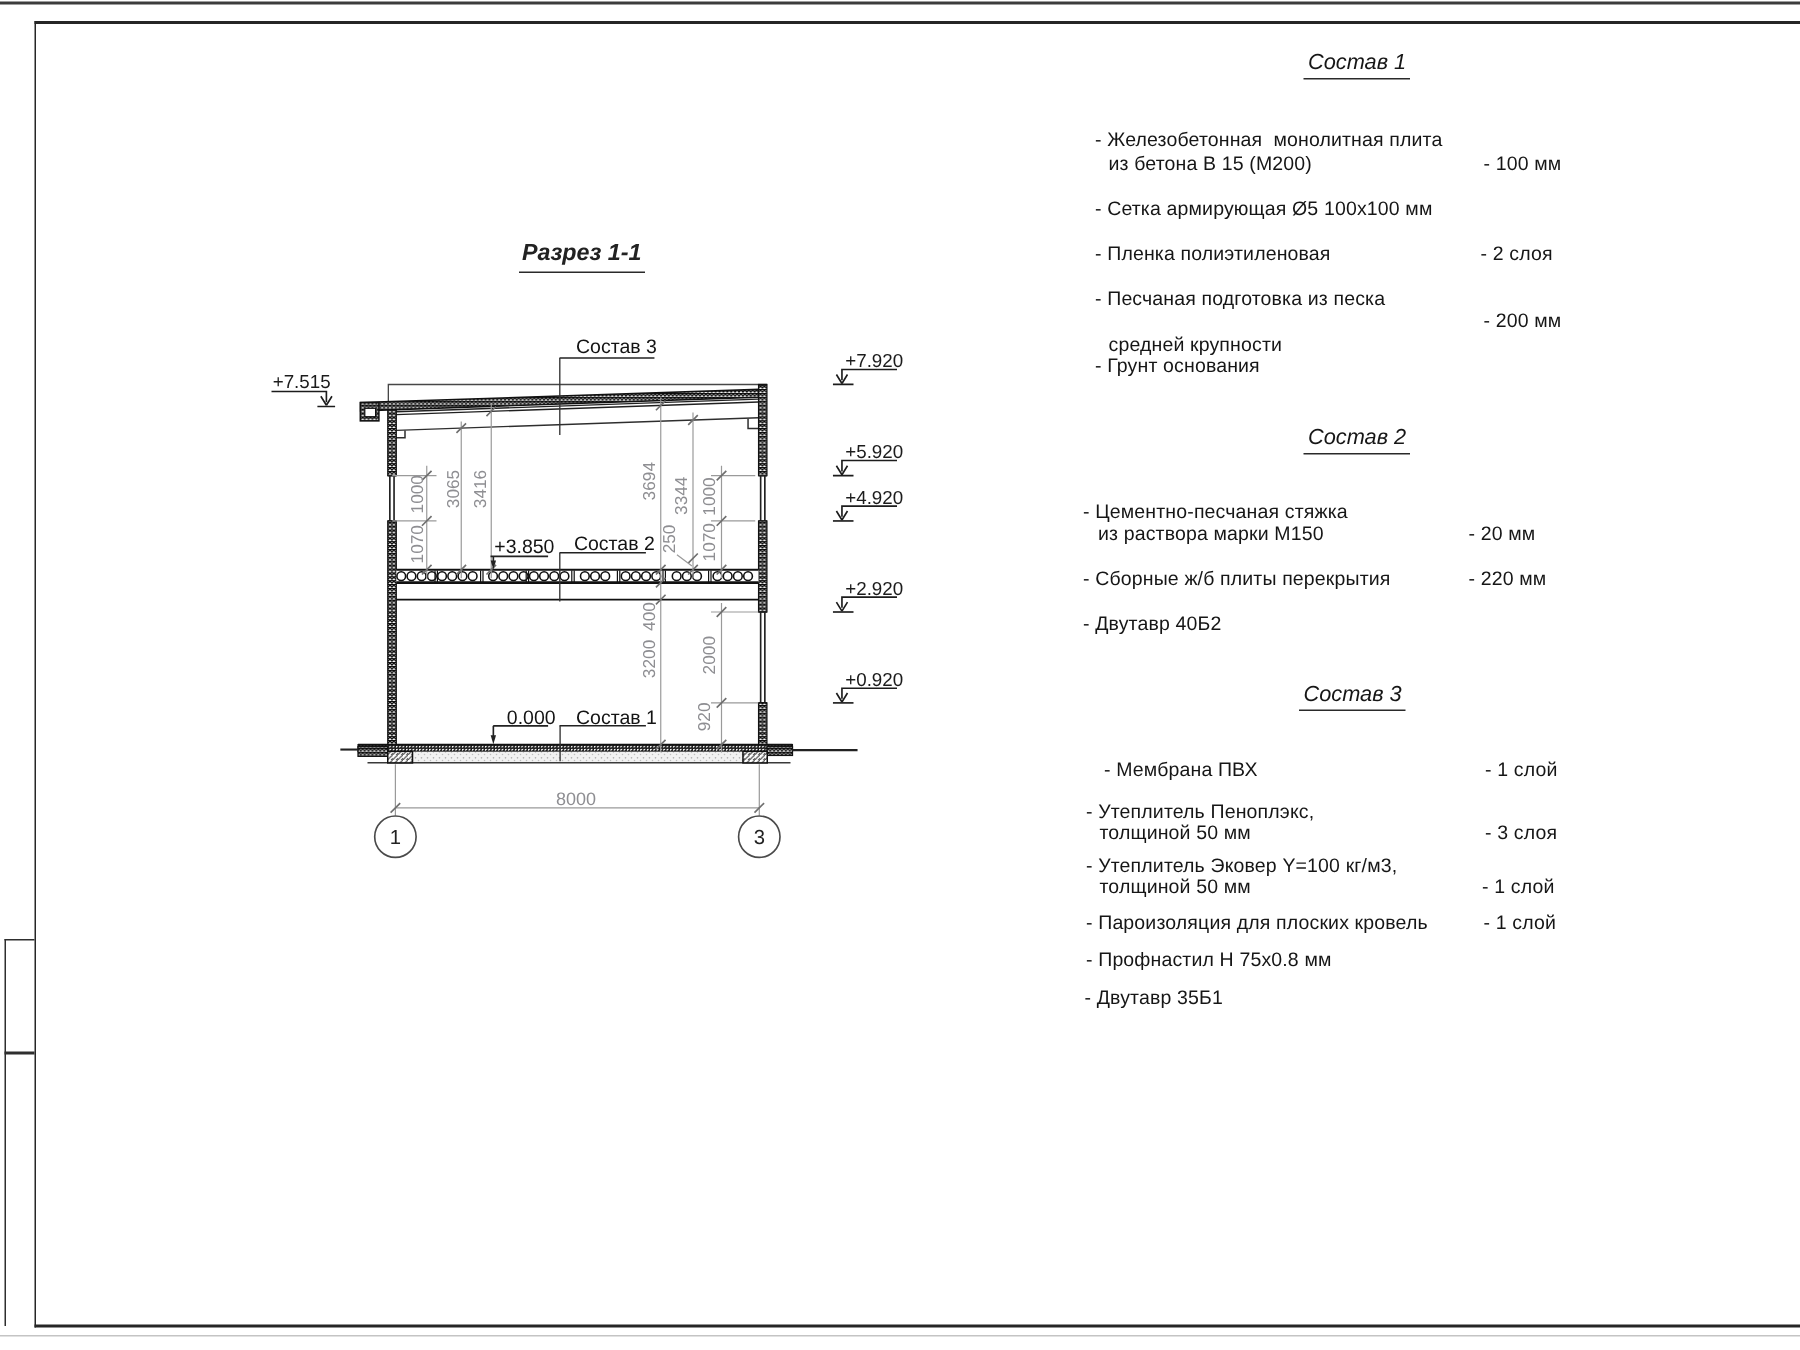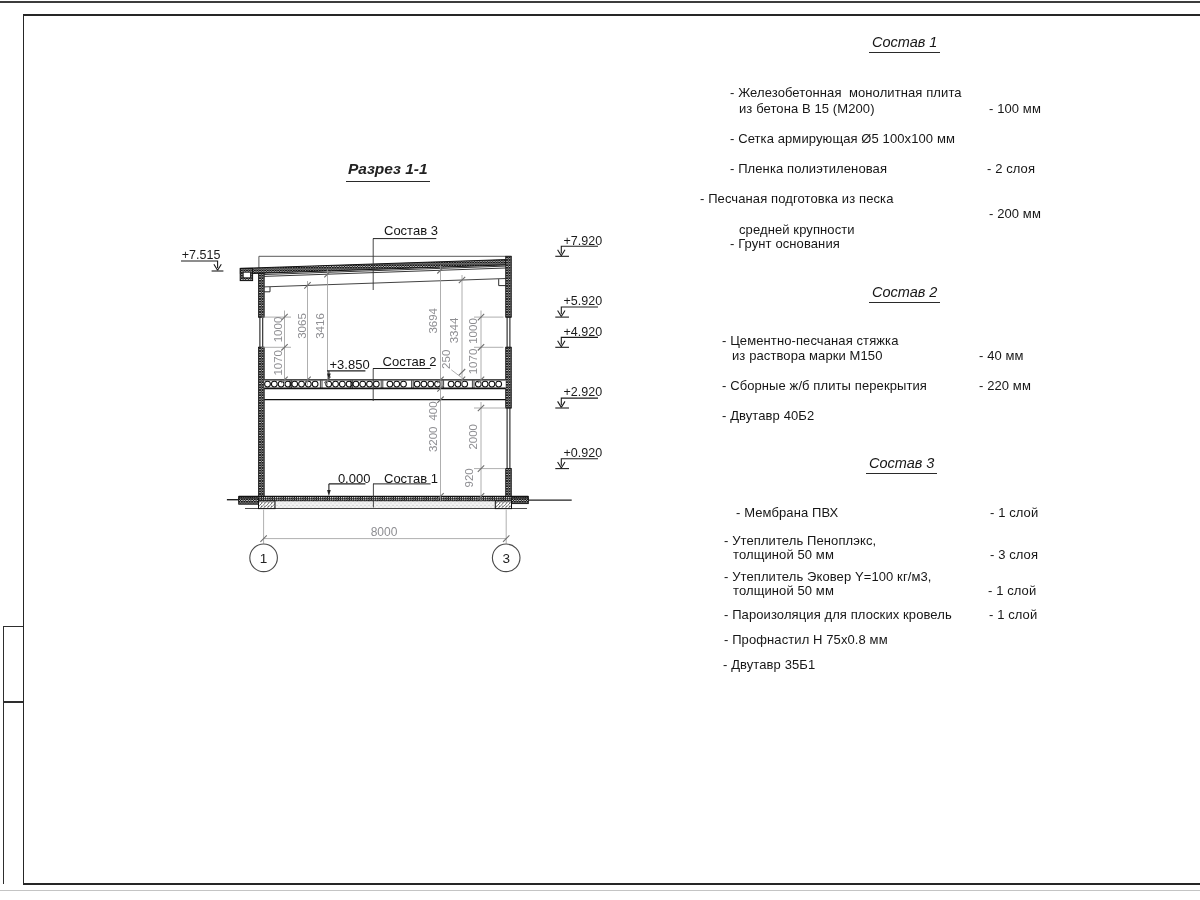--- a/index.html
+++ b/index.html
@@ -321,33 +321,33 @@
 <div class="t" style="left:739px;top:100.5px;">из бетона В 15 (М200)</div>
 
 <div class="t" style="left:989px;top:100.5px;">- 100 мм</div>
 
 <div class="t" style="left:730px;top:130.5px;">- Сетка армирующая Ø5 100х100 мм</div>
 
 <div class="t" style="left:730px;top:160.5px;">- Пленка полиэтиленовая</div>
 
 <div class="t" style="left:987px;top:160.5px;">-  2 слоя</div>
 
-<div class="t" style="left:700px;top:190.5px;text-align:center;">- Песчаная подготовка из песка</div>
+<div class="t" style="left:730px;top:190.5px;text-align:center;">- Песчаная подготовка из песка</div>
 <div class="t" style="left:739px;top:205.5px;margin-top:16px;">средней крупности</div>
 
 <div class="t" style="left:989px;top:205.5px;">- 200 мм</div>
 
 <div class="t" style="left:730px;top:235.5px;">- Грунт основания</div>
 
 <div class="hdr" style="left:869px;top:284px;">Состав 2</div>
 
 <div class="t" style="left:722px;top:333px;">- Цементно-песчаная стяжка</div>
 <div class="t" style="left:732px;top:348px;">из раствора марки М150</div>
 
-<div class="t" style="left:979px;top:348px;">- 40 мм</div>
+<div class="t" style="left:979px;top:348px;">- 20 мм</div>
 
 <div class="t" style="left:722px;top:378px;">- Сборные ж/б плиты перекрытия</div>
 
 <div class="t" style="left:979px;top:378px;">- 220 мм</div>
 
 <div class="t" style="left:722px;top:408px;">- Двутавр 40Б2</div>
 
 <div class="hdr" style="left:866px;top:455px;">Состав 3</div>
 
 <div class="t" style="left:724px;top:504.5px;margin-left:12px;">- Мембрана ПВХ</div>

